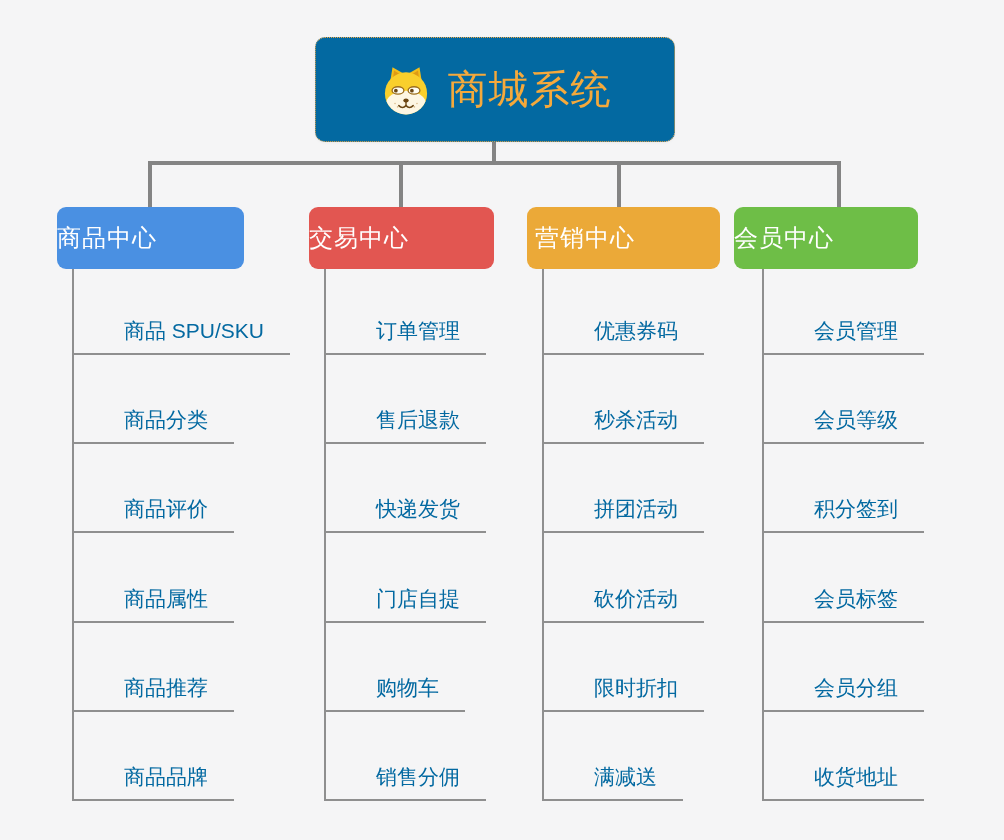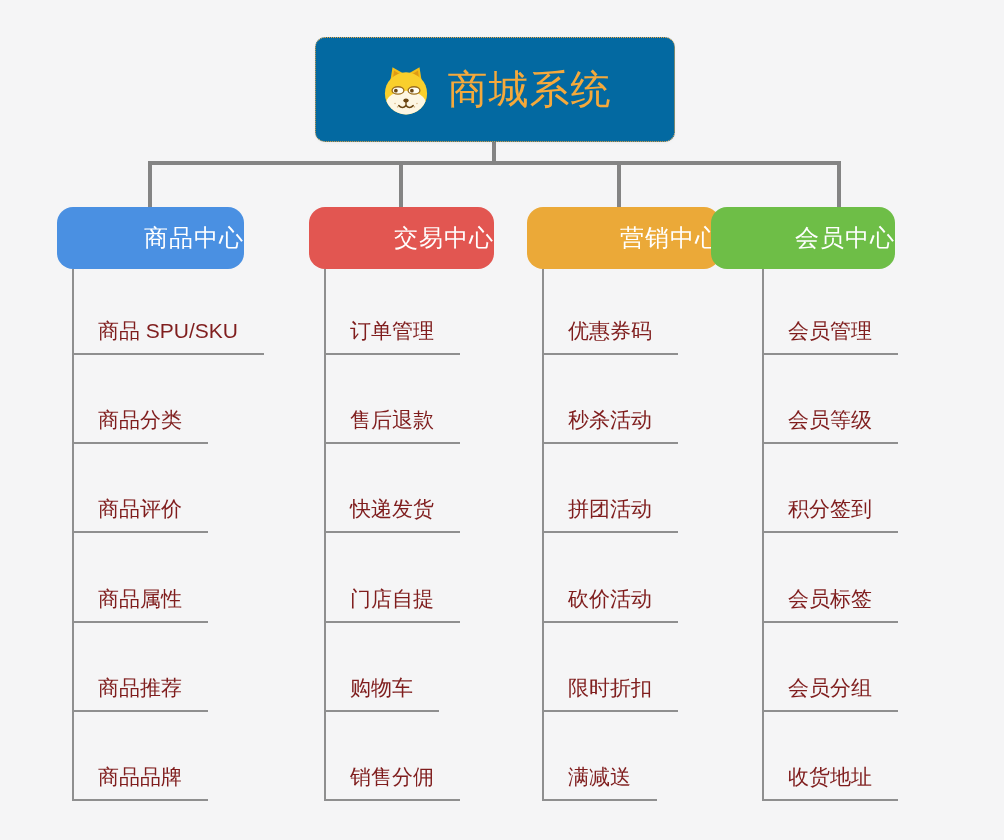--- a/index.html
+++ b/index.html
@@ -18,36 +18,36 @@
   .root{
     position:absolute;left:315px;top:37px;width:360px;height:105px;
     box-sizing:border-box;background:#0369a1;border:1px dotted #f0a843;
     border-radius:10px;display:flex;align-items:center;justify-content:center;gap:15px;
     box-shadow:0 1px 3px rgba(0,0,0,0.04);
   }
   .root-title{font-size:40px;color:#f5a93b;letter-spacing:1px;}
   .dog{width:54px;height:54px;flex:0 0 auto;}
   
   .branch{
-    position:absolute;top:207px;height:62px;border-radius:16px;
-    display:flex;align-items:center;justify-content:flex-end;
+    position:absolute;top:207px;height:62px;border-radius:9px;
+    display:flex;align-items:center;justify-content:flex-start;
     color:#ffffff;font-size:24px;letter-spacing:1px;
   }
   .bb0{left:57px;width:187px;}
   .bb1{left:309px;width:185px;}
   .bb2{left:527px;width:185px;padding-left:8px;}
-  .bb3{left:711px;width:184px;}
+  .bb3{left:734px;width:184px;}
   
   .col{position:absolute;top:269px;width:240px;height:540px;}
   .col0{left:72px}.col1{left:324px}.col2{left:542px}.col3{left:762px}
   .spine{position:absolute;left:0;top:0;width:2px;height:532px;background:#8f8f8f;}
   .sub-item{
     position:absolute;left:0;white-space:nowrap;
-    font-size:21px;line-height:32px;color:#7f1d1d;
-    padding:0 26px 6px 26px;border-bottom:2px solid #8f8f8f;
+    font-size:21px;line-height:32px;color:#0369a1;
+    padding:0 26px 6px 52px;border-bottom:2px solid #8f8f8f;
   }
   .r0{top:46px}.r1{top:135px}.r2{top:224px}.r3{top:314px}.r4{top:403px}.r5{top:492px}
 </style>
 </head>
 <body>
 
 <div class="canvas">
 
   <div class="line stub"></div>
   <div class="line bus"></div>

